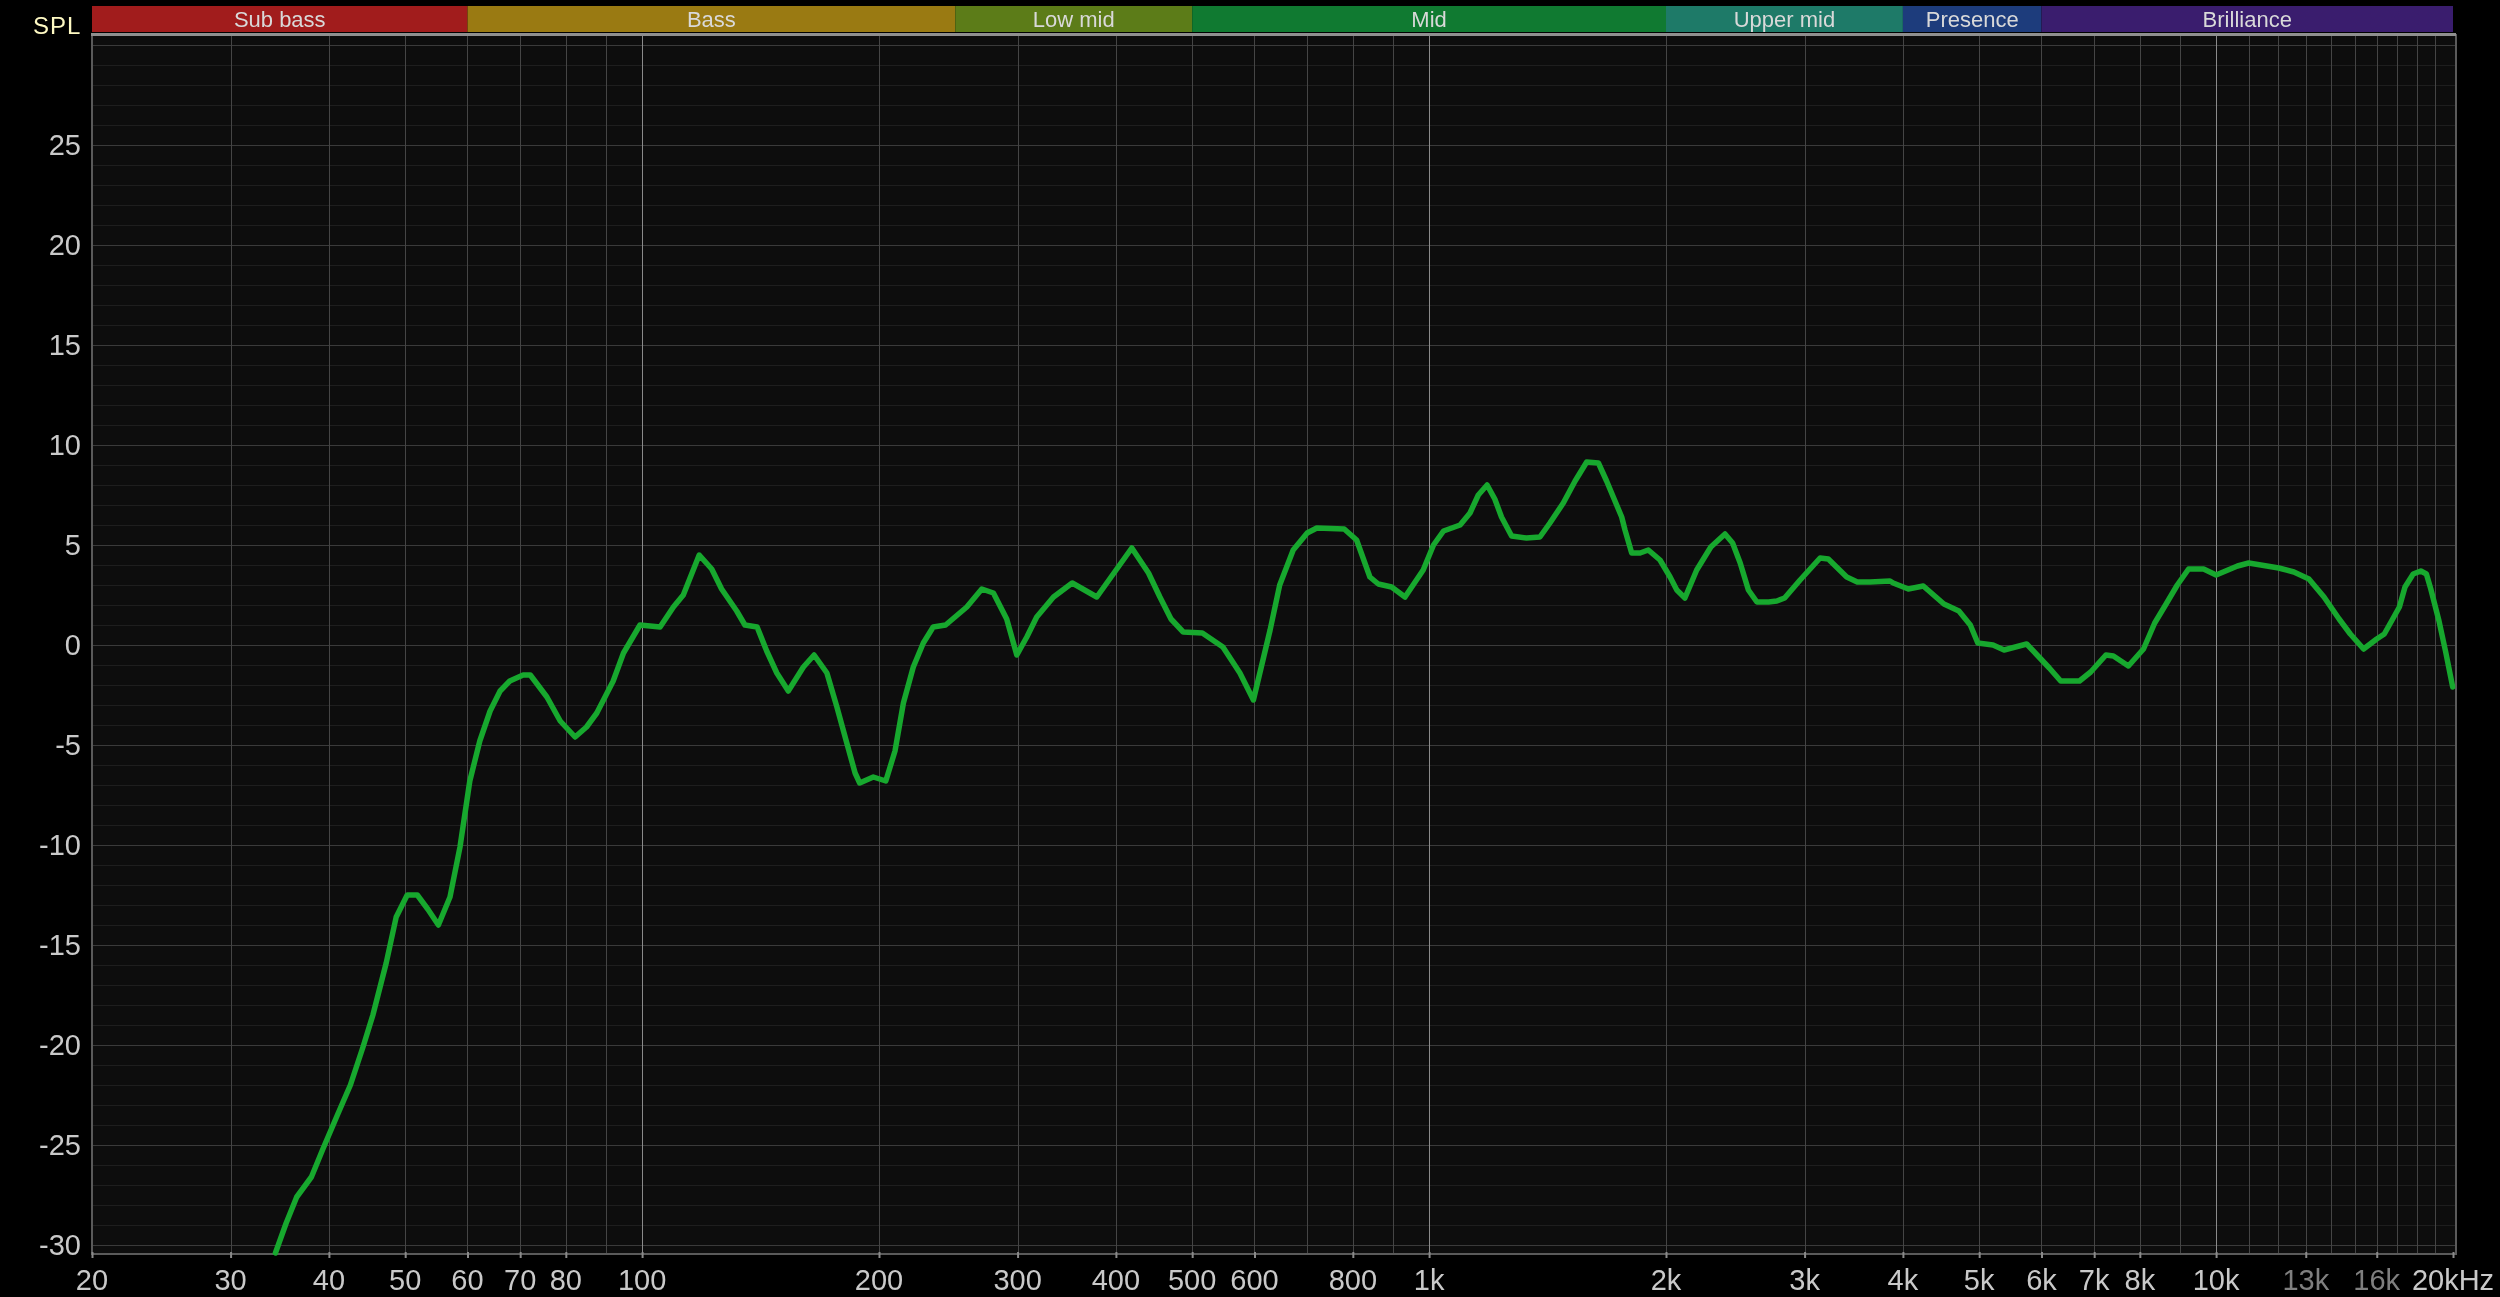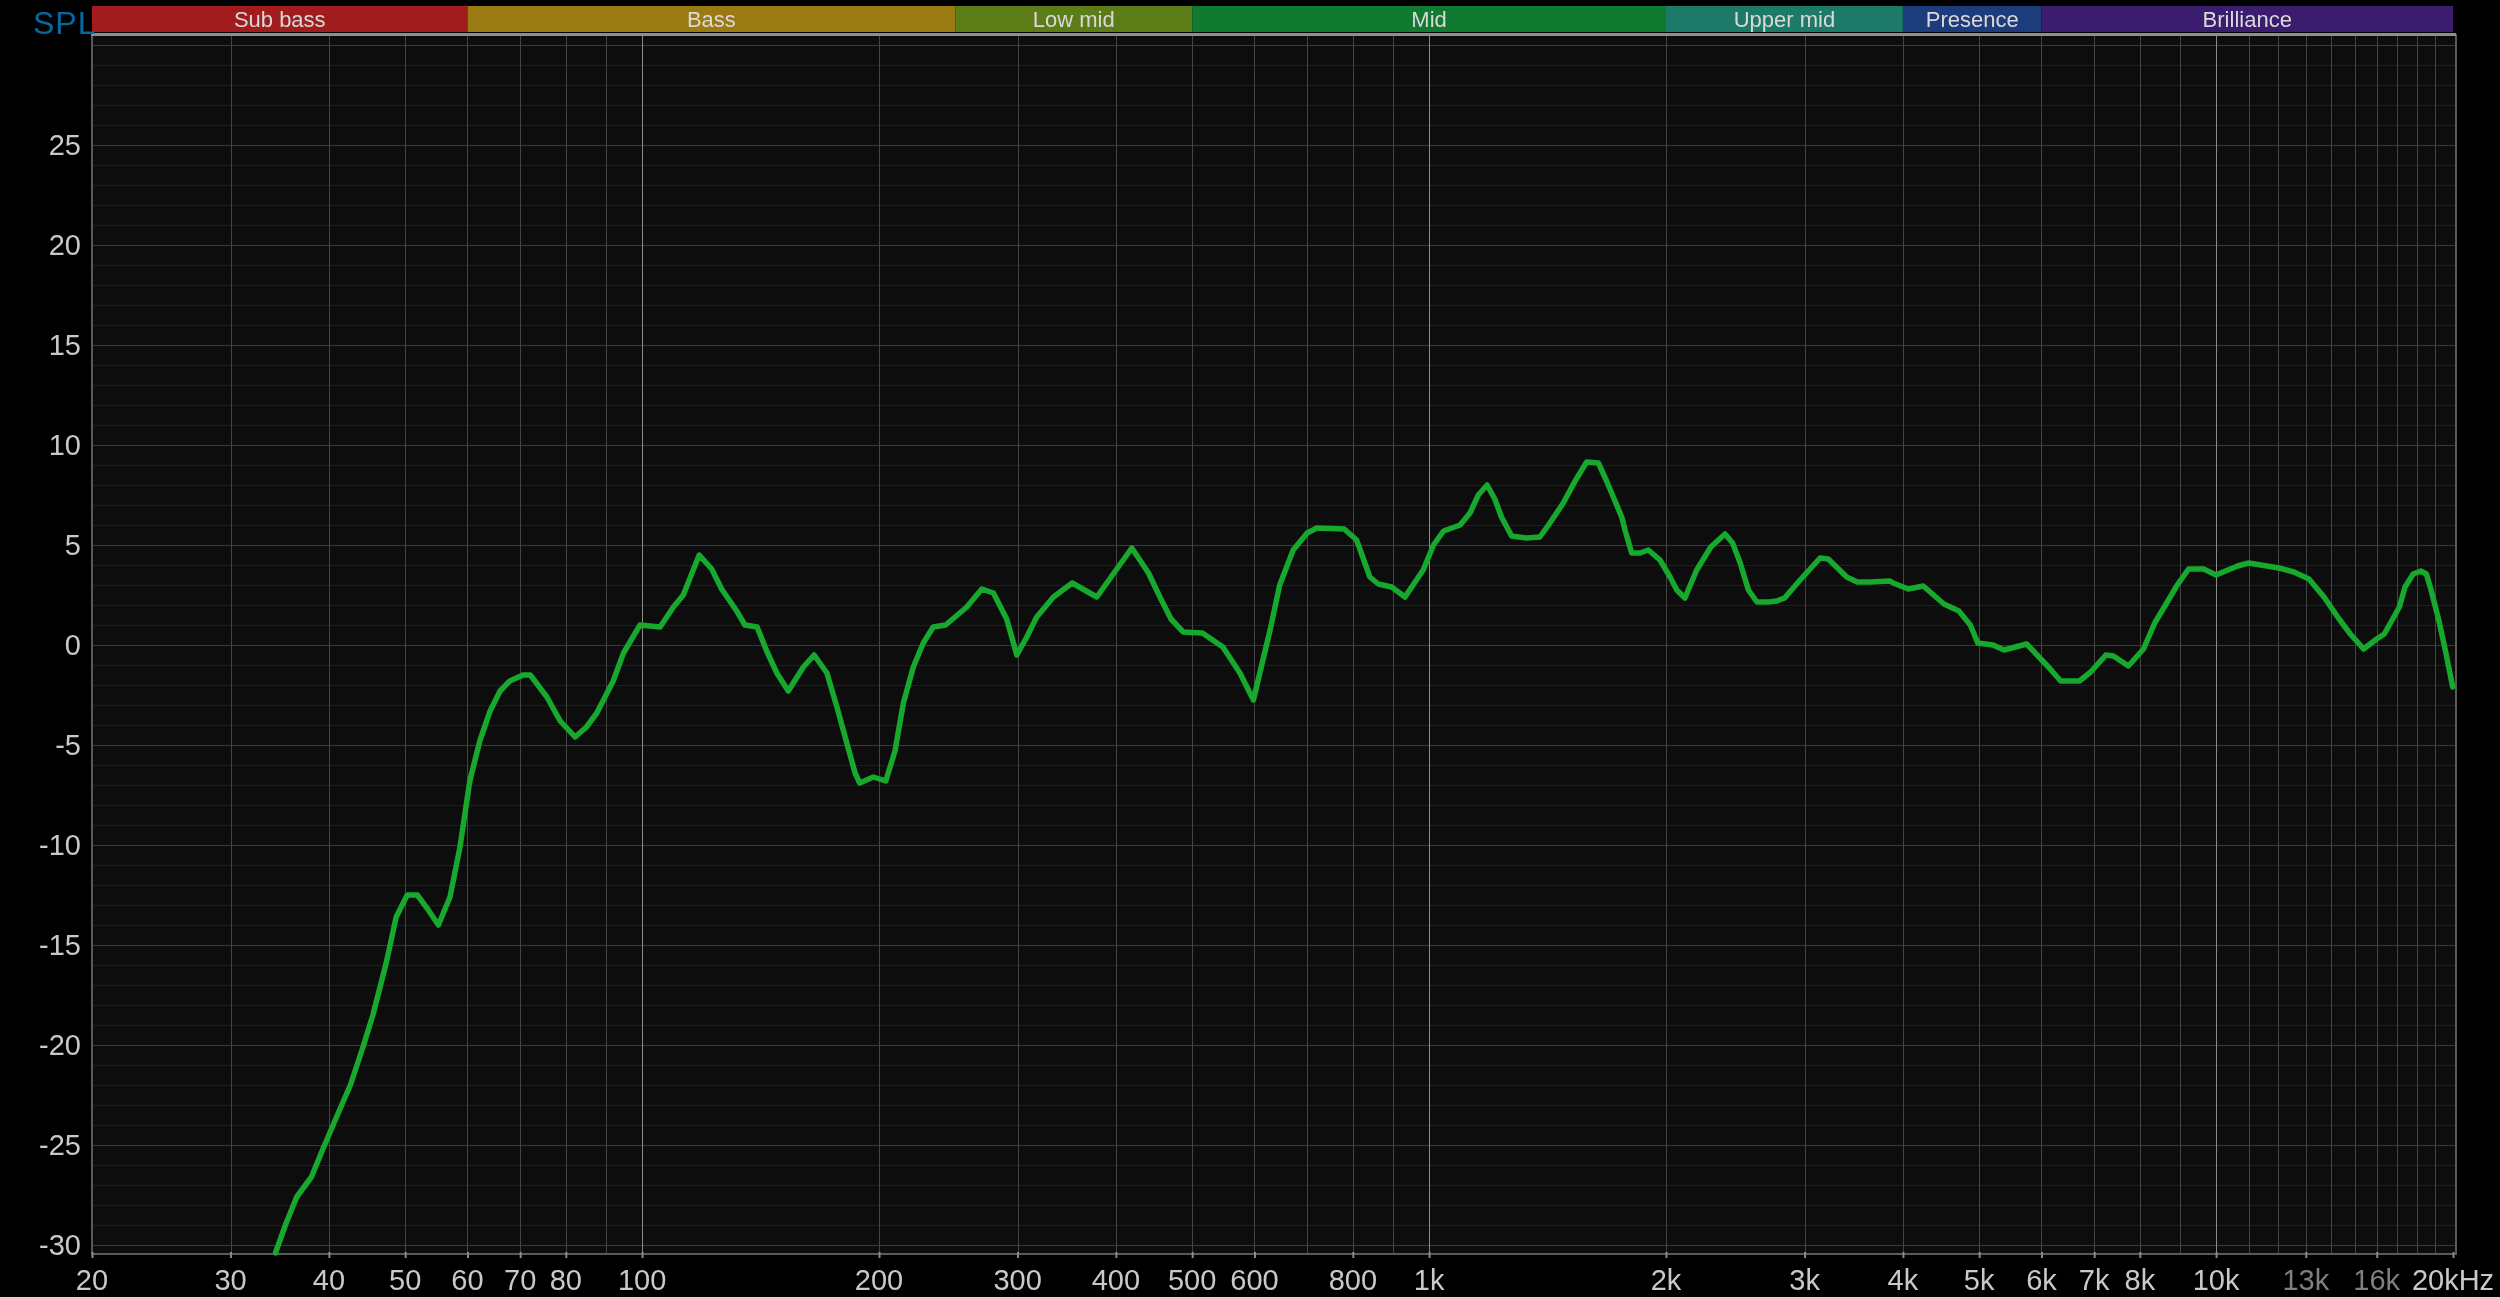--- a/index.html
+++ b/index.html
@@ -1,18 +1,18 @@
 <!DOCTYPE html>
 <html><head>
 <meta charset="utf-8">
 <style>
   html,body{margin:0;padding:0;background:#000;overflow:hidden;}
   #stage{position:relative;width:2500px;height:1297px;background:#000;
          font-family:"Liberation Sans",sans-serif;}
-  #spl-label{position:absolute;left:33px;top:5px;font-size:32px;color:#0369a1;
+  #spl-label{position:absolute;left:33px;top:12px;font-size:24px;color:#fef9c3;
              letter-spacing:1px;}
   svg text{font-family:"Liberation Sans",sans-serif;}
 </style>
 </head>
 <body>
 
 <div id="stage">
   <div id="spl-label">SPL</div>
   <svg id="chart-svg" width="2500" height="1297" viewBox="0 0 2500 1297">
       <rect x="92" y="34" width="2363" height="1219" fill="#0d0d0d"></rect>

